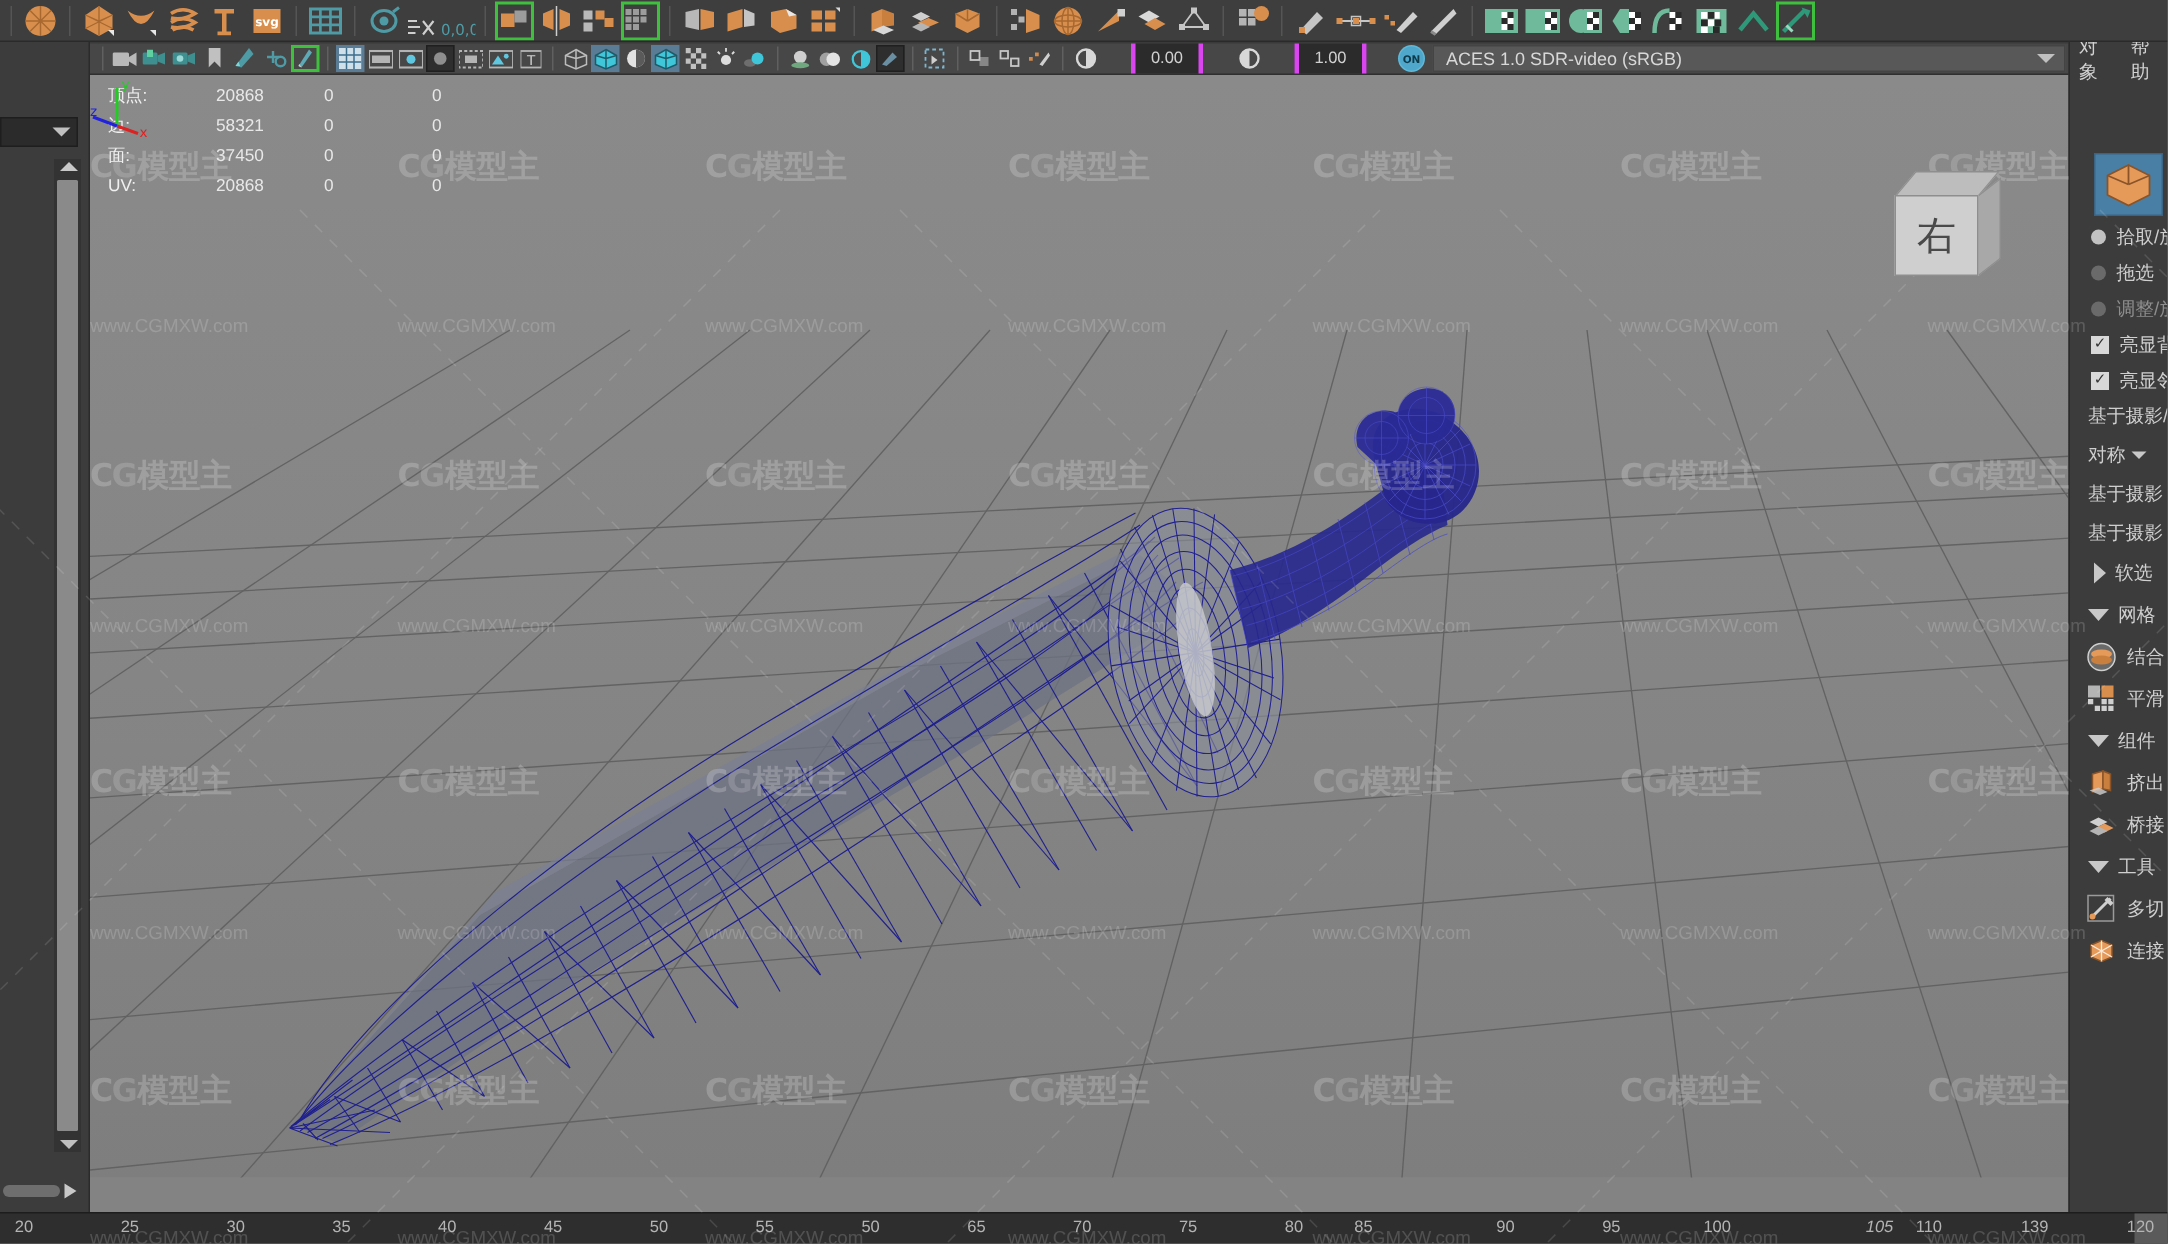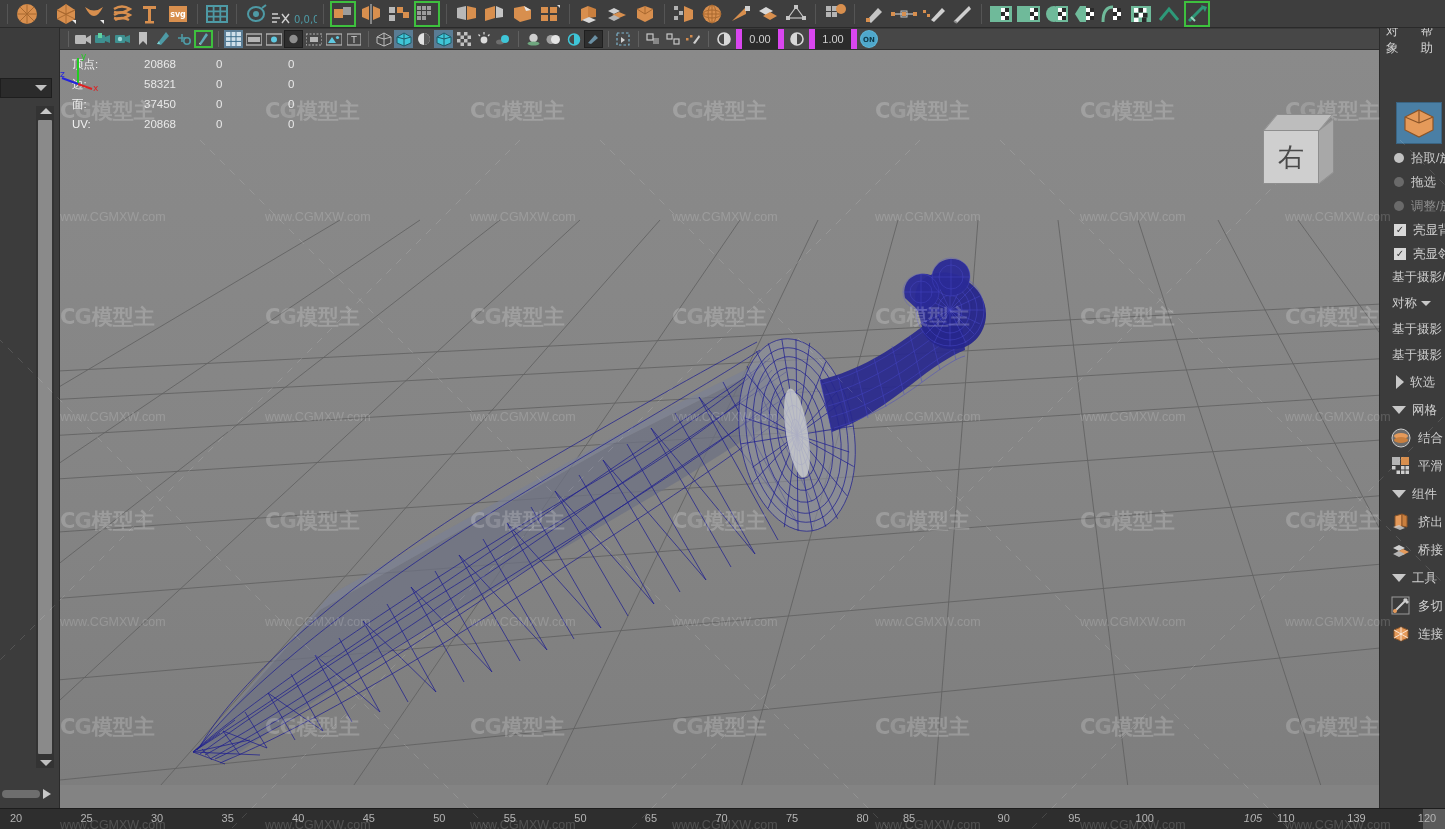--- a/index.html
+++ b/index.html
@@ -87,23 +87,23 @@
     height:22px; background:#474747; display:flex; align-items:center;
     padding-left:4px; gap:1px; flex:0 0 22px; border-top:1px solid #3a3a3a;
     border-bottom:1px solid #2f2f2f; overflow:hidden;
   }
   .vt-ico{ width:19px;height:18px;display:flex;align-items:center;justify-content:center;
            flex:0 0 auto; position:relative;}
   .vt-sep{ width:1px;height:16px;background:#606060;margin:0 4px;flex:0 0 auto;}
   .vt-on{ background:#5a7c94; }
   .vt-dk{ background:#2e2e2e; border:1px solid #1f1f1f;}
   .numbox{
-    height:32px; min-width:48px; background:#2b2b2b; border:6px solid #d946ef;
+    height:32px; min-width:48px; background:#2b2b2b; border:3px solid #d946ef;
     color:#d0d0d0; font-size:11px; display:flex;align-items:center;justify-content:center;
-    margin:0 2px; flex:0 0 auto;
+    margin:0 20px; flex:0 0 auto;
   }
   #cs-dropdown{
     height:18px; flex:1 1 auto; background:#585858; border:1px solid #444;
     display:flex; align-items:center; margin-left:4px; margin-right:2px; min-width:0;
   }
   #cs-dropdown .cs-label{ font-size:12px;color:#d8d8d8;padding-left:8px; white-space:nowrap;}
   #cs-dropdown .cs-arrow{ margin-left:auto;margin-right:6px;}
 
   
   #view3d{
@@ -811,20 +811,24 @@
             <path d="M7 1 A6 6 0 0 0 7 13 Z" fill="#d8d8d8"></path>
           </svg>
       </span>
       <span class="numbox">1.00</span>
       <span class="vt-ico" style="background:#5fb8d8;border-radius:50%;width:18px;height:18px;">
         <svg width="18" height="18">
             <circle cx="9" cy="9" r="8" fill="#4fa8cc"></circle>
             <text x="9" y="12" font-size="7" fill="#0e3a4a" text-anchor="middle" font-family="DejaVu Sans" font-weight="bold">ON</text>
           </svg>
       </span>
+      <div id="cs-dropdown">
+        <span class="cs-label">ACES 1.0 SDR-video (sRGB)</span>
+        <span class="cs-arrow caret-down"></span>
+      </div>
     </div>
 
     <div id="view3d">
 
       <svg width="1322" height="735" viewBox="0 0 1322 735">
         <defs>
           <linearGradient id="bgGrad" x1="0" y1="0" x2="0" y2="1">
             <stop offset="0%" stop-color="#8a8a8a"></stop>
             <stop offset="55%" stop-color="#858585"></stop>
             <stop offset="100%" stop-color="#7e7e7e"></stop>

